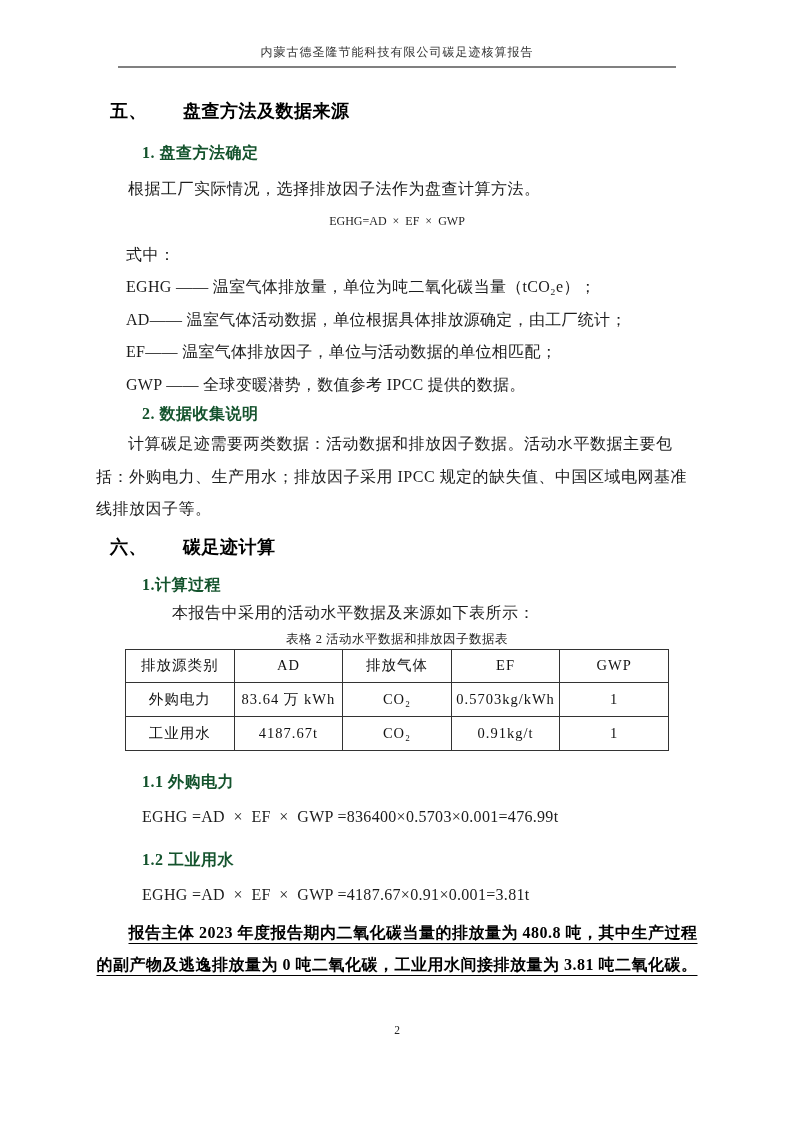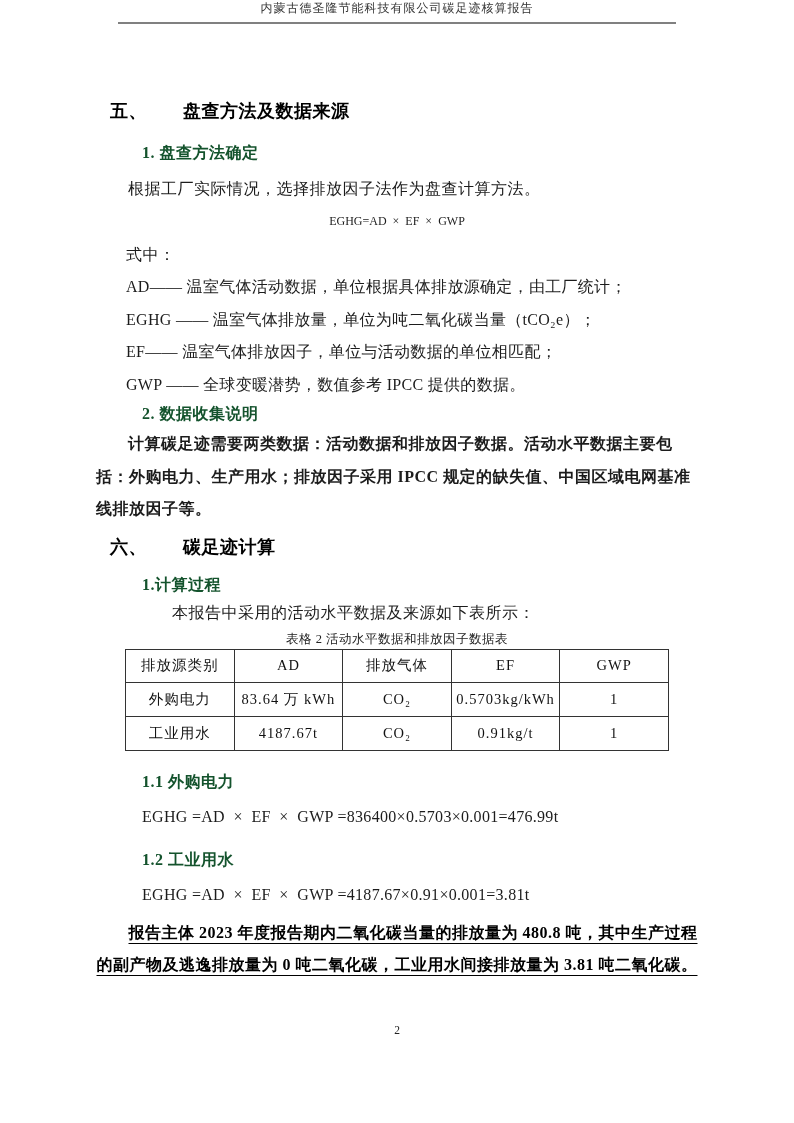--- a/index.html
+++ b/index.html
@@ -10,20 +10,21 @@
     height: 1123px;
     margin: 0 auto;
     background: #ffffff;
     font-family: "Liberation Serif", "DejaVu Serif", serif;
     color: #1c1c1c;
     overflow: hidden;
   }
   
   .running-header { position: absolute; top: 0; left: 96px; right: 96px; }
   .running-header .hdr-text {
+    padding-top: 44px;
     text-align: center;
     font-size: 12px;
     letter-spacing: 1px;
     color: #333;
   }
   .running-header .hdr-rule {
     margin: 5px 22px 0 22px;
     border-bottom: 2px solid #808080;
   }
   
@@ -40,21 +41,21 @@
 
   .h2 {
     font-size: 16px; font-weight: bold; color: #14532d;
     line-height: 22px; padding-left: 46px;
     letter-spacing: 0.5px; white-space: pre;
   }
   .para {
     font-size: 16px; line-height: 33px;
     text-indent: 2em; letter-spacing: 0.5px;
   }
-  .para-multi { line-height: 32.5px; font-weight: bold; }
+  .para-multi { line-height: 32.5px; }
   .formula-center {
     font-size: 12px; line-height: 33px;
     text-align: center; white-space: pre;
   }
   .where-label { font-size: 16px; line-height: 33px; padding-left: 30px; letter-spacing: 0.5px; }
   .definitions { font-size: 16px; line-height: 32.5px; padding-left: 30px; letter-spacing: 0.3px; }
   .intro-line { font-size: 16px; line-height: 26px; padding-left: 76px; letter-spacing: 0.5px; margin-top: 4px; }
   .table-caption {
     font-size: 12.5px; line-height: 14px; margin-top: 6px;
     text-align: center; letter-spacing: 0.5px; color: #222;
@@ -110,22 +111,22 @@
 
     <div class="h2 mt-18">1. 盘查方法确定</div>
 
     <div class="para mt-8">根据工厂实际情况，选择排放因子法作为盘查计算方法。</div>
 
     <div class="formula-center">EGHG=AD  ×  EF  ×  GWP</div>
 
     <div class="where-label">式中：</div>
 
     <div class="definitions">
+      <div>EGHG —— 温室气体排放量，单位为吨二氧化碳当量（tCO₂e）；</div>
       <div>AD—— 温室气体活动数据，单位根据具体排放源确定，由工厂统计；</div>
-      <div>EGHG —— 温室气体排放量，单位为吨二氧化碳当量（tCO₂e）；</div>
       <div>EF—— 温室气体排放因子，单位与活动数据的单位相匹配；</div>
       <div>GWP —— 全球变暖潜势，数值参考 IPCC 提供的数据。</div>
     </div>
 
     <div class="h2 mt-2">2. 数据收集说明</div>
 
     <div class="para para-multi mt-3">计算碳足迹需要两类数据：活动数据和排放因子数据。活动水平数据主要包括：外购电力、生产用水；排放因子采用 IPCC 规定的缺失值、中国区域电网基准线排放因子等。</div>
 
     <div class="h1 h1-six">
       <span>六、</span><span class="h1-title">碳足迹计算</span>

